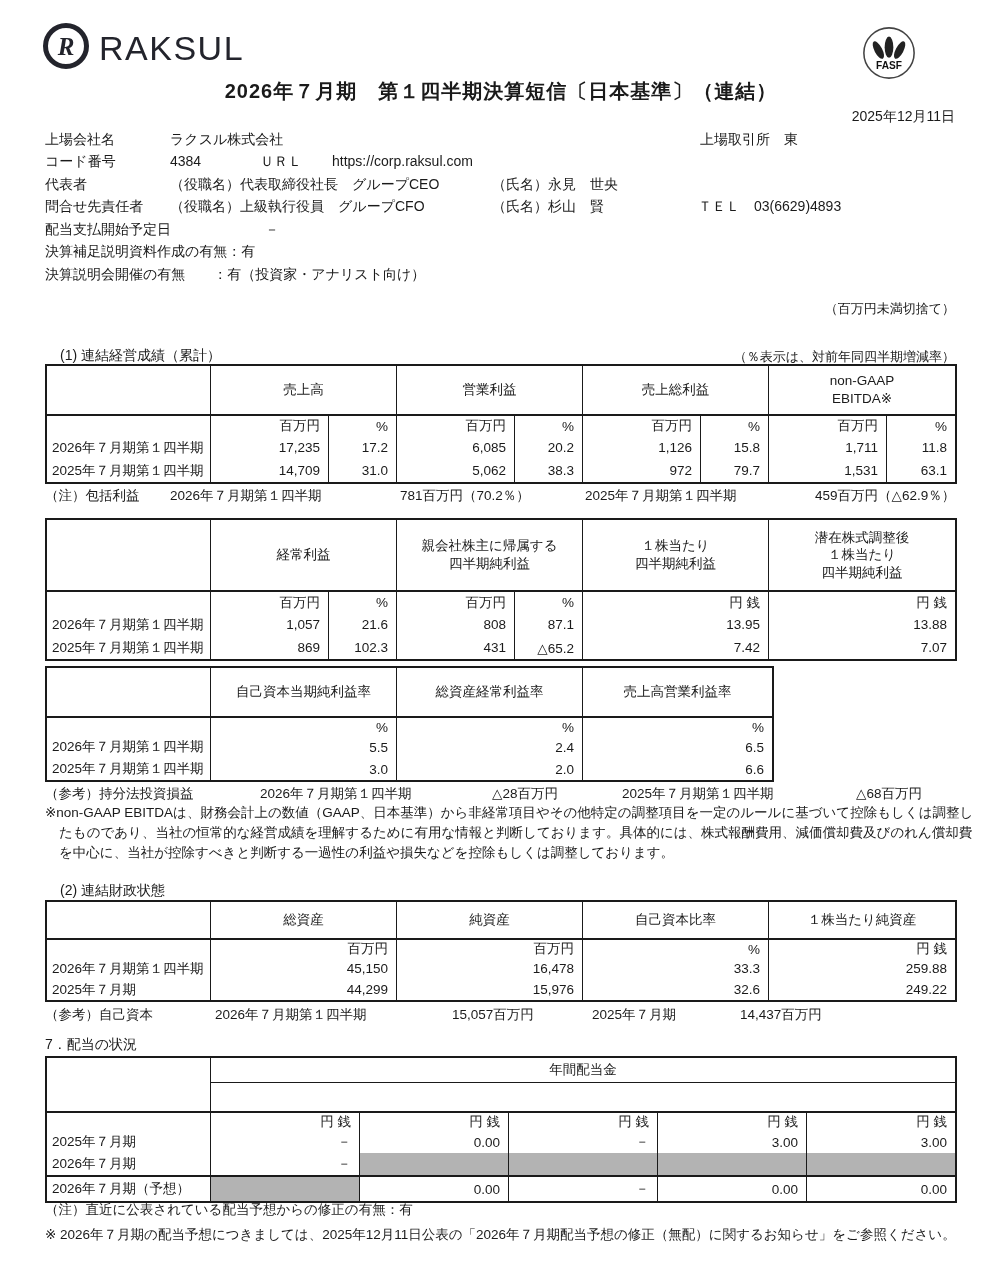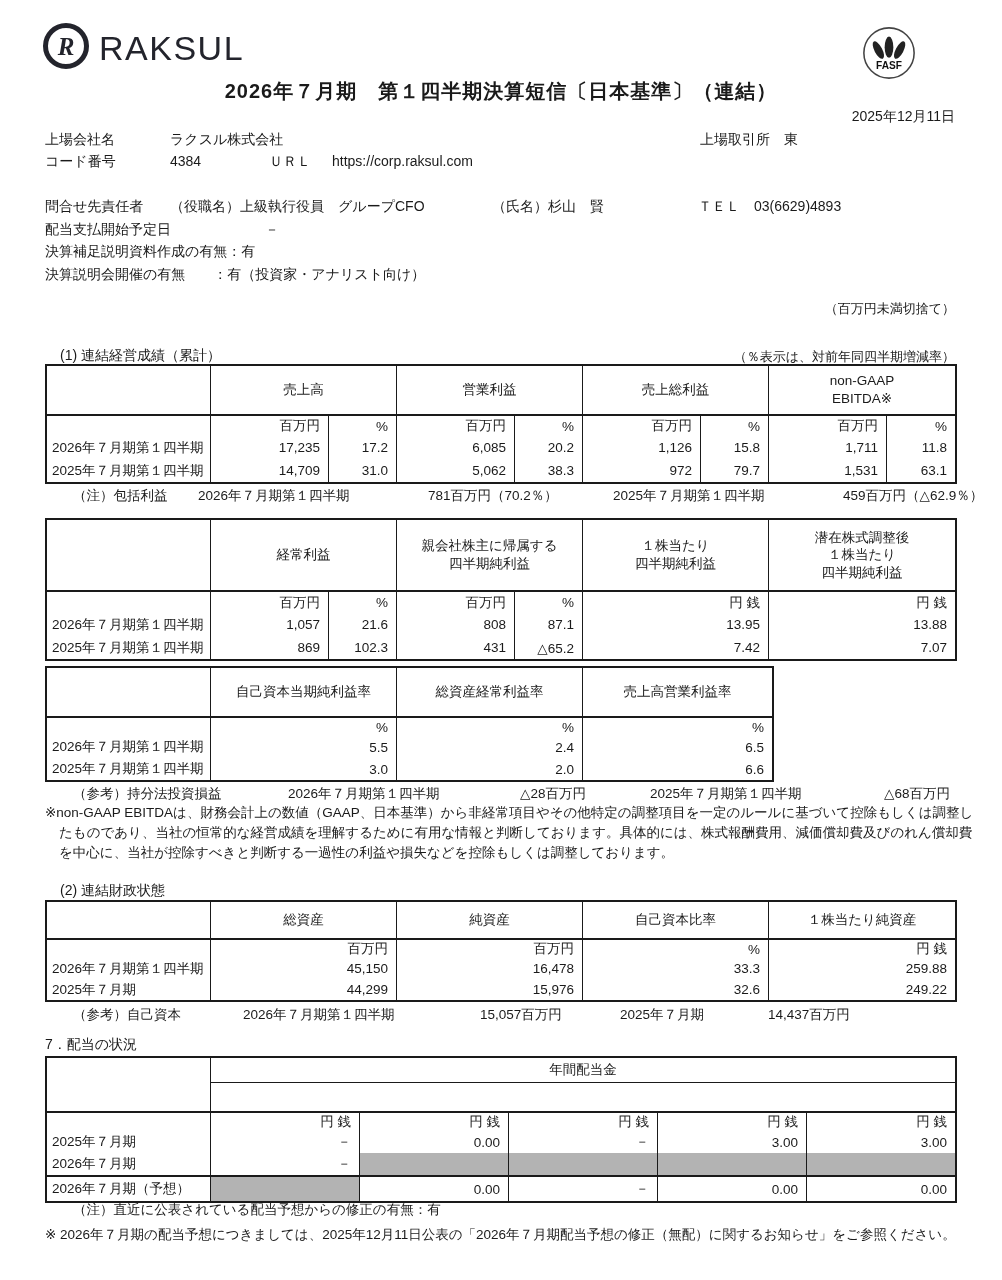--- a/index.html
+++ b/index.html
@@ -14,21 +14,21 @@
   .logo-word{font-size:34px;font-weight:normal;letter-spacing:1.5px;color:#23242c;}
   .fasf{left:860px;top:24px;}
   .doc-title{left:0;top:78px;width:1002px;text-align:center;font-size:20px;font-weight:bold;letter-spacing:1px;}
   .doc-date{right:47px;top:108px;font-size:14px;}
   
   .iline{left:0;width:1002px;height:20px;font-size:14px;}
   .iseg{position:absolute;top:0;white-space:nowrap;}
   
   .h14{font-size:14px;white-space:nowrap;}
   .n13{font-size:13px;white-space:nowrap;}
-  .nline{left:0;width:964px;height:18px;font-size:13.5px;margin-left:28px;}
+  .nline{left:0;width:964px;height:18px;font-size:13.5px;}
   
   .tbl{position:absolute;left:45px;width:912px;border:2px solid #1a1a1a;box-sizing:border-box;background:#fff;font-size:13.5px;}
   .hrow{display:flex;border-bottom:2px solid #1a1a1a;}
   .brow{display:flex;}
   .cell{box-sizing:border-box;border-right:1px solid #1a1a1a;display:flex;align-items:center;overflow:hidden;}
   .cell.last{border-right:none;}
   .hc{justify-content:center;text-align:center;white-space:pre-line;line-height:1.3;}
   .num{justify-content:flex-end;padding-right:8px;white-space:nowrap;}
   .blabel{padding-left:5px;white-space:nowrap;}
   .g{background:#b3b3b3;}
@@ -64,22 +64,27 @@
   <div class="abs doc-date">2025年12月11日</div>
 
   <div class="abs iline" style="top:131px">
     <span class="iseg" style="left:45px">上場会社名</span>
     <span class="iseg" style="left:170px">ラクスル株式会社</span>
     <span class="iseg" style="left:700px">上場取引所　東</span>
   </div>
   <div class="abs iline" style="top:153px">
     <span class="iseg" style="left:45px">コード番号</span>
     <span class="iseg" style="left:170px">4384</span>
-    <span class="iseg" style="left:269px">ＵＲＬ</span>
+    <span class="iseg" style="left:260px">ＵＲＬ</span>
     <span class="iseg" style="left:332px">https://corp.raksul.com</span>
+  </div>
+  <div class="abs iline" style="top:176px">
+    <span class="iseg" style="left:45px">代表者</span>
+    <span class="iseg" style="left:170px">（役職名）代表取締役社長　グループCEO</span>
+    <span class="iseg" style="left:492px">（氏名）永見　世央</span>
   </div>
   <div class="abs iline" style="top:198px">
     <span class="iseg" style="left:45px">問合せ先責任者</span>
     <span class="iseg" style="left:170px">（役職名）上級執行役員　グループCFO</span>
     <span class="iseg" style="left:492px">（氏名）杉山　賢</span>
     <span class="iseg" style="left:698px">ＴＥＬ　03(6629)4893</span>
   </div>
   <div class="abs iline" style="top:221px">
     <span class="iseg" style="left:45px">配当支払開始予定日</span>
     <span class="iseg" style="left:265px">－</span>

